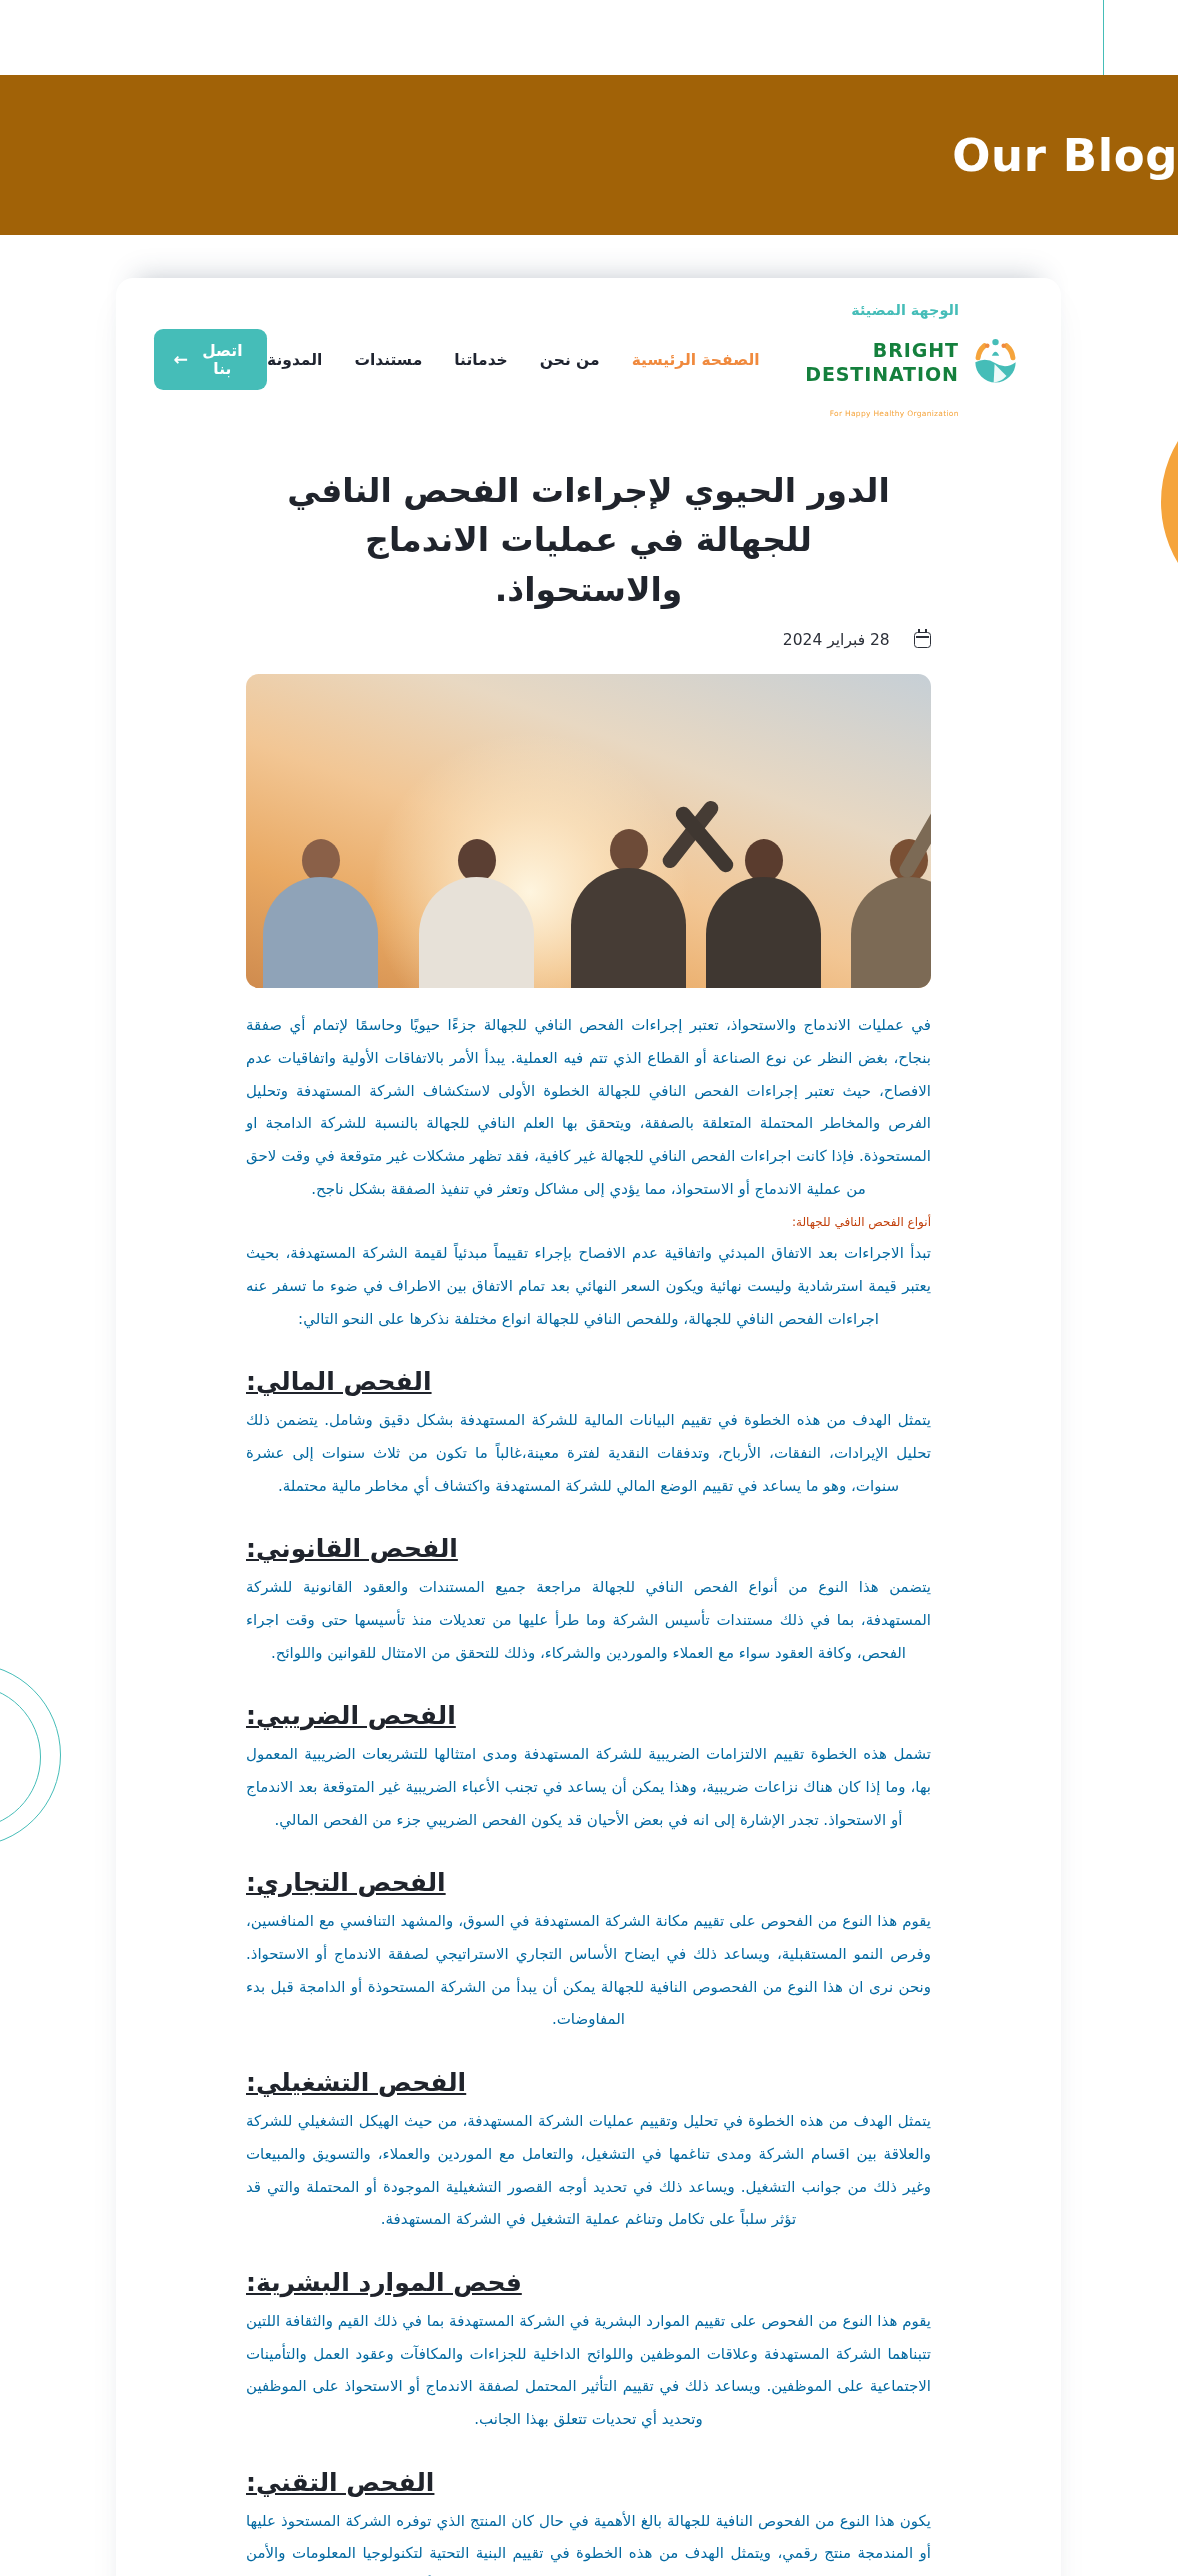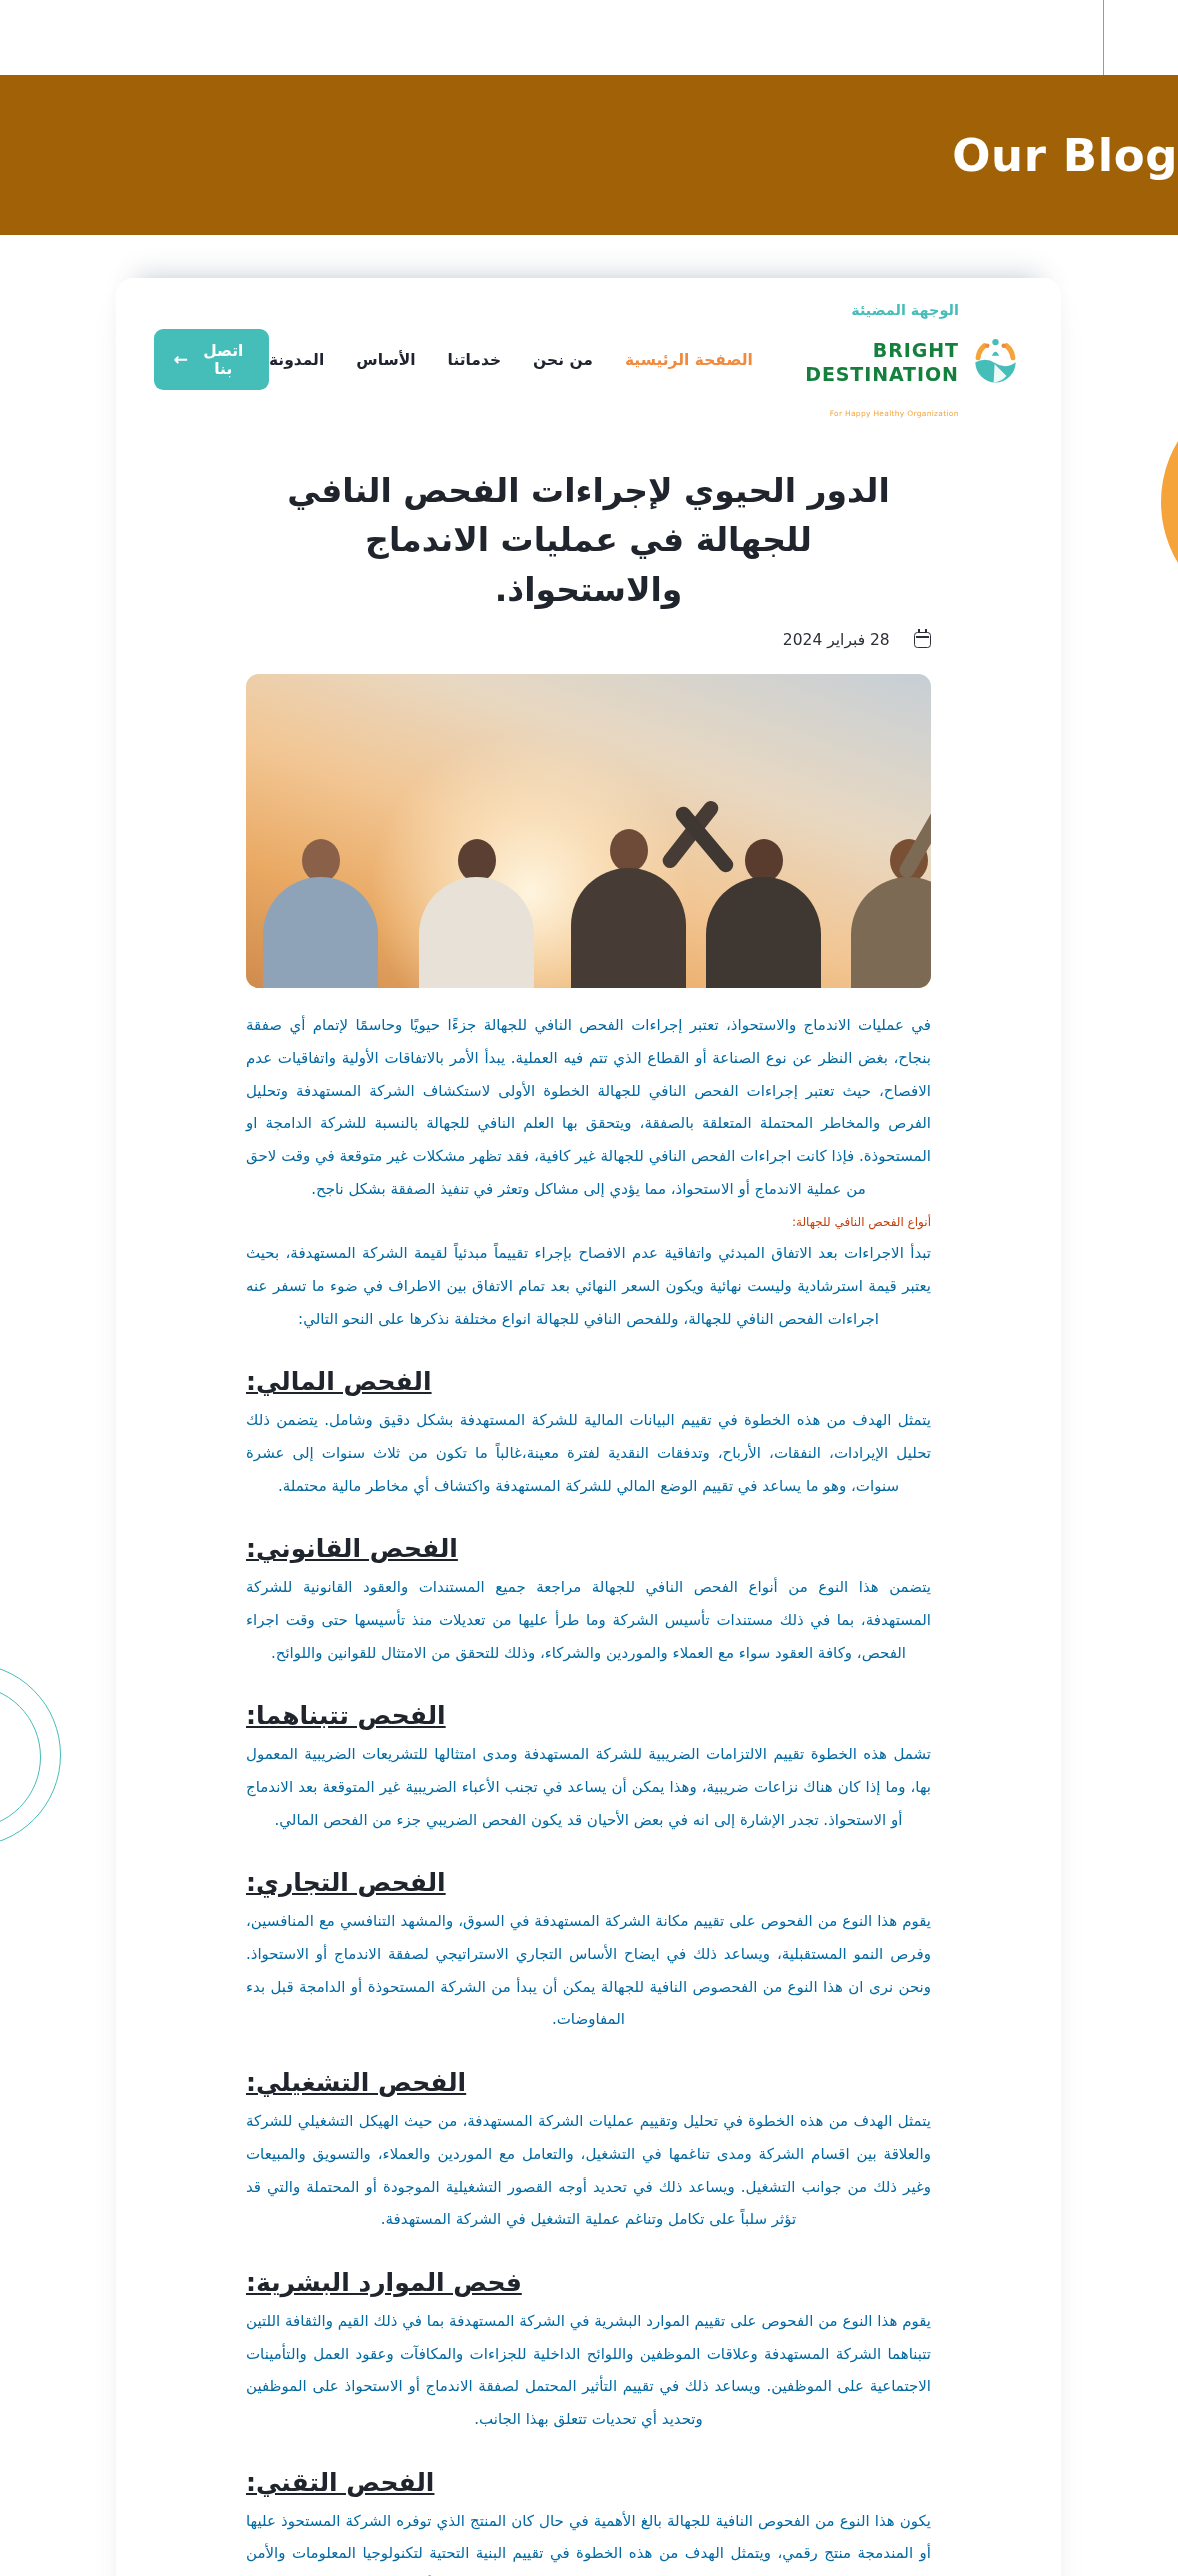--- a/index.html
+++ b/index.html
@@ -110,21 +110,21 @@
         <div class="logo-text">
           <span class="logo-ar">الوجهة المضيئة</span>
           <span class="logo-en">BRIGHT DESTINATION</span>
           <span class="logo-tag">For Happy Healthy Organization</span>
         </div>
       </div>
       <ul class="menu">
         <li class="active">الصفحة الرئيسية</li>
         <li>من نحن</li>
         <li>خدماتنا</li>
-        <li>الأساس</li>
+        <li>مستندات</li>
         <li>المدونة</li>
       </ul>
       <button class="btn">
         <span>اتصل بنا</span>
         <span class="arrow">←</span>
       </button>
     </nav>
 
     <article class="article">
       <h2 class="article-title">الدور الحيوي لإجراءات الفحص النافي للجهالة في عمليات الاندماج والاستحواذ.</h2>
@@ -164,21 +164,21 @@
       <p class="body-p">في عمليات الاندماج والاستحواذ، تعتبر إجراءات الفحص النافي للجهالة جزءًا حيويًا وحاسمًا لإتمام أي صفقة بنجاح، بغض النظر عن نوع الصناعة أو القطاع الذي تتم فيه العملية. يبدأ الأمر بالاتفاقات الأولية واتفاقيات عدم الافصاح، حيث تعتبر إجراءات الفحص النافي للجهالة الخطوة الأولى لاستكشاف الشركة المستهدفة وتحليل الفرص والمخاطر المحتملة المتعلقة بالصفقة، ويتحقق بها العلم النافي للجهالة بالنسبة للشركة الدامجة او المستحوذة. فإذا كانت اجراءات الفحص النافي للجهالة غير كافية، فقد تظهر مشكلات غير متوقعة في وقت لاحق من عملية الاندماج أو الاستحواذ، مما يؤدي إلى مشاكل وتعثر في تنفيذ الصفقة بشكل ناجح.</p>
       <p class="lead-line">أنواع الفحص النافي للجهالة:</p>
       <p class="body-p" style="margin-top:2px">تبدأ الاجراءات بعد الاتفاق المبدئي واتفاقية عدم الافصاح بإجراء تقييماً مبدئياً لقيمة الشركة المستهدفة، بحيث يعتبر قيمة استرشادية وليست نهائية ويكون السعر النهائي بعد تمام الاتفاق بين الاطراف في ضوء ما تسفر عنه اجراءات الفحص النافي للجهالة، وللفحص النافي للجهالة انواع مختلفة نذكرها على النحو التالي:</p>
 
       <h3 class="sec">الفحص المالي:</h3>
       <p class="body-p">يتمثل الهدف من هذه الخطوة في تقييم البيانات المالية للشركة المستهدفة بشكل دقيق وشامل. يتضمن ذلك تحليل الإيرادات، النفقات، الأرباح، وتدفقات النقدية لفترة معينة،غالباً ما تكون من ثلاث سنوات إلى عشرة سنوات، وهو ما يساعد في تقييم الوضع المالي للشركة المستهدفة واكتشاف أي مخاطر مالية محتملة.</p>
 
       <h3 class="sec">الفحص القانوني:</h3>
       <p class="body-p">يتضمن هذا النوع من أنواع الفحص النافي للجهالة مراجعة جميع المستندات والعقود القانونية للشركة المستهدفة، بما في ذلك مستندات تأسيس الشركة وما طرأ عليها من تعديلات منذ تأسيسها حتى وقت اجراء الفحص، وكافة العقود سواء مع العملاء والموردين والشركاء، وذلك للتحقق من الامتثال للقوانين واللوائح.</p>
 
-      <h3 class="sec">الفحص تتبناهما:</h3>
+      <h3 class="sec">الفحص الضريبي:</h3>
       <p class="body-p">تشمل هذه الخطوة تقييم الالتزامات الضريبية للشركة المستهدفة ومدى امتثالها للتشريعات الضريبية المعمول بها، وما إذا كان هناك نزاعات ضريبية، وهذا يمكن أن يساعد في تجنب الأعباء الضريبية غير المتوقعة بعد الاندماج أو الاستحواذ. تجدر الإشارة إلى انه في بعض الأحيان قد يكون الفحص الضريبي جزء من الفحص المالي.</p>
 
       <h3 class="sec">الفحص التجاري:</h3>
       <p class="body-p">يقوم هذا النوع من الفحوص على تقييم مكانة الشركة المستهدفة في السوق، والمشهد التنافسي مع المنافسين، وفرص النمو المستقبلية، ويساعد ذلك في ايضاح الأساس التجاري الاستراتيجي لصفقة الاندماج أو الاستحواذ. ونحن نرى ان هذا النوع من الفحصوص النافية للجهالة يمكن أن يبدأ من الشركة المستحوذة أو الدامجة قبل بدء المفاوضات.</p>
 
       <h3 class="sec">الفحص التشغيلي:</h3>
       <p class="body-p">يتمثل الهدف من هذه الخطوة في تحليل وتقييم عمليات الشركة المستهدفة، من حيث الهيكل التشغيلي للشركة والعلاقة بين اقسام الشركة ومدى تناغمها في التشغيل، والتعامل مع الموردين والعملاء، والتسويق والمبيعات وغير ذلك من جوانب التشغيل. ويساعد ذلك في تحديد أوجه القصور التشغيلية الموجودة أو المحتملة والتي قد تؤثر سلباً على تكامل وتناغم عملية التشغيل في الشركة المستهدفة.</p>
 
       <h3 class="sec">فحص الموارد البشرية:</h3>
       <p class="body-p">يقوم هذا النوع من الفحوص على تقييم الموارد البشرية في الشركة المستهدفة بما في ذلك القيم والثقافة اللتين تتبناهما الشركة المستهدفة وعلاقات الموظفين واللوائح الداخلية للجزاءات والمكافآت وعقود العمل والتأمينات الاجتماعية على الموظفين. ويساعد ذلك في تقييم التأثير المحتمل لصفقة الاندماج أو الاستحواذ على الموظفين وتحديد أي تحديات تتعلق بهذا الجانب.</p>

